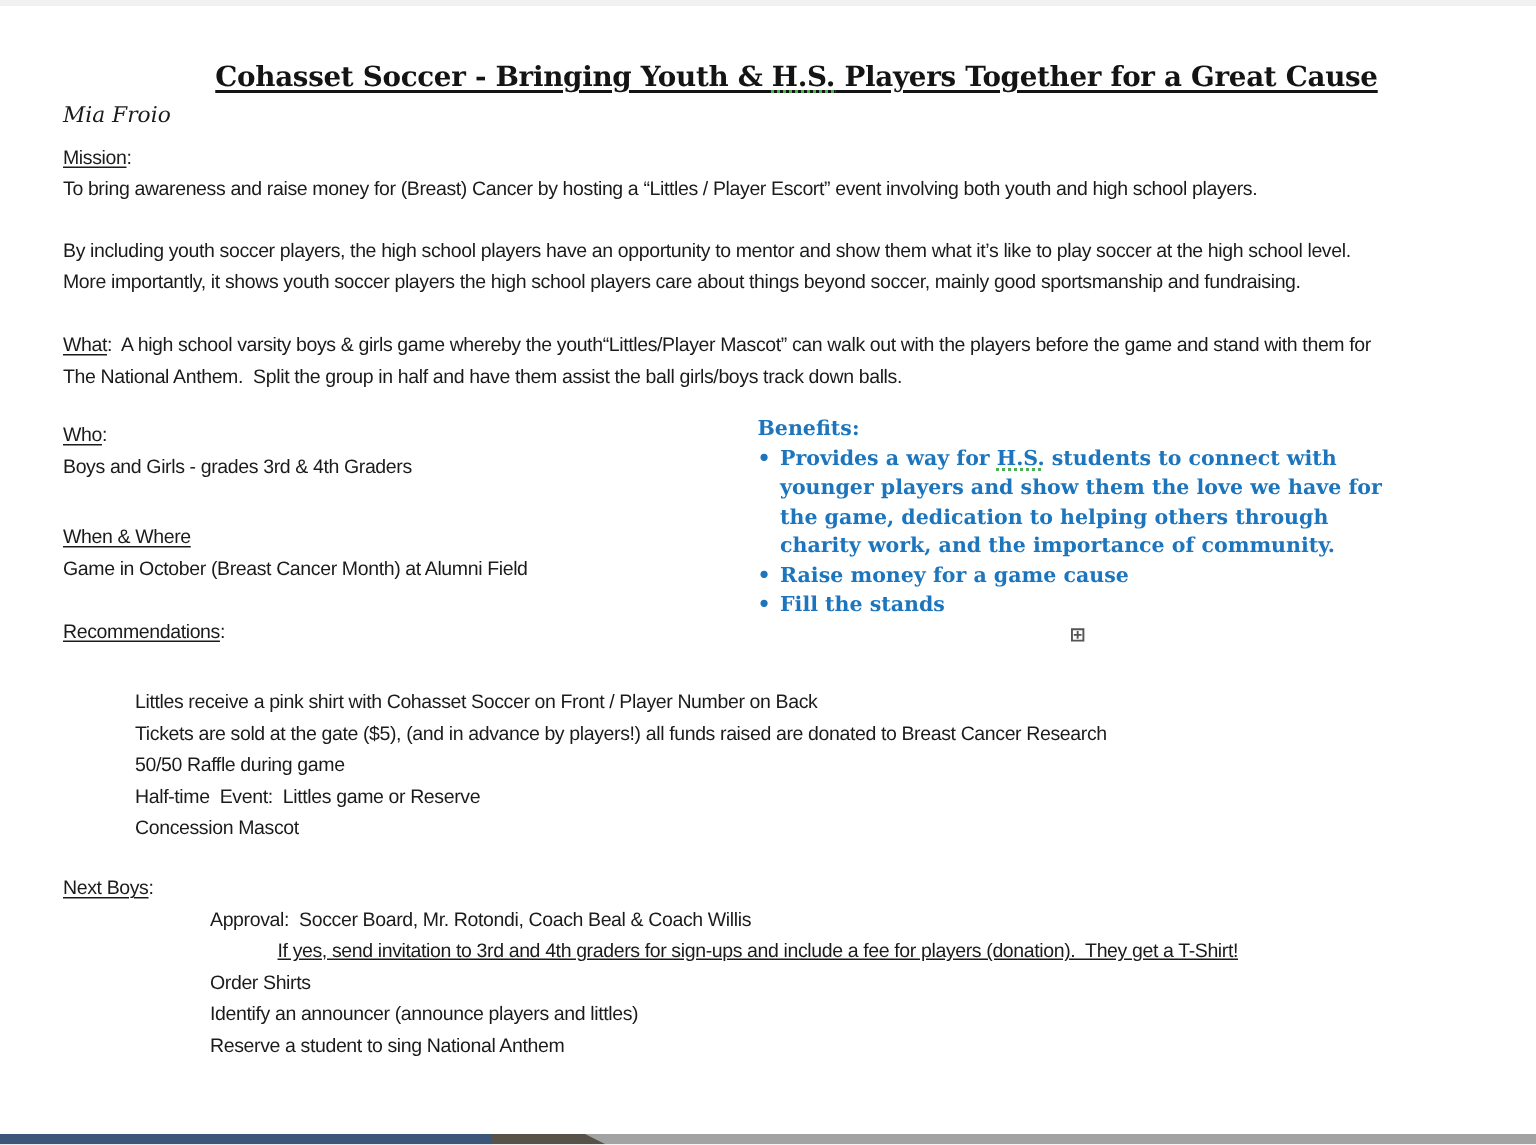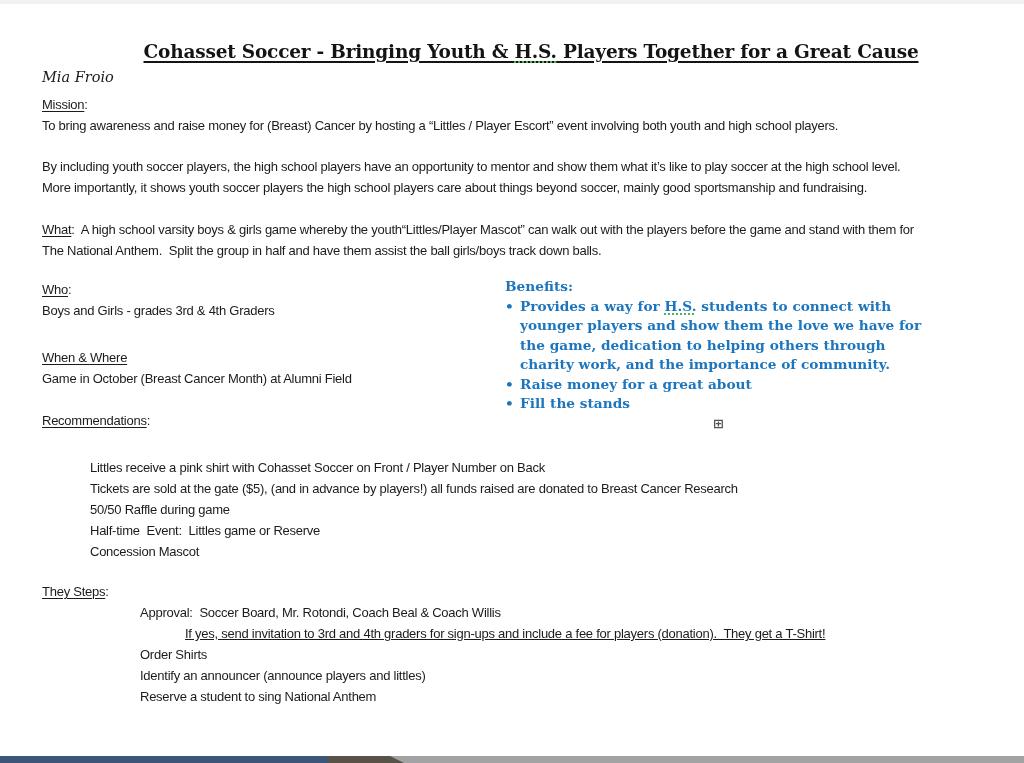--- a/index.html
+++ b/index.html
@@ -98,40 +98,40 @@
         <div>Benefits:</div>
         <div class="benefit-row">
           <span class="benefit-marker">•</span>
           <span class="body-text"><span>Provides a way for </span><span class="hs-grammar">H.S.</span><span> students to connect with
 younger players and show them the love we have for
 the game, dedication to helping others through
 charity work, and the importance of community.</span></span>
         </div>
         <div class="benefit-row">
           <span class="benefit-marker">•</span>
-          <span class="body-text">Raise money for a great about</span>
+          <span class="body-text">Raise money for a game cause</span>
         </div>
         <div class="benefit-row">
           <span class="benefit-marker">•</span>
           <span class="body-text">Fill the stands</span>
         </div>
         <span class="table-handle">⊞</span>
       </div>
     </div>
 
     <div class="rec-items">
       <div class="rec-item">Littles receive a pink shirt with Cohasset Soccer on Front / Player Number on Back</div>
       <div class="rec-item">Tickets are sold at the gate ($5), (and in advance by players!) all funds raised are donated to Breast Cancer Research</div>
       <div class="rec-item">50/50 Raffle during game</div>
       <div class="rec-item">Half-time  Event:  Littles game or Reserve</div>
       <div class="rec-item">Concession Mascot</div>
     </div>
 
     <div class="next-steps">
-      <div><span class="section-label">They Steps</span><span>:</span></div>
+      <div><span class="section-label">Next Boys</span><span>:</span></div>
       <div>
         <div class="ns-item indent-1">Approval:  Soccer Board, Mr. Rotondi, Coach Beal &amp; Coach Willis</div>
         <div class="ns-item indent-2">If yes, send invitation to 3rd and 4th graders for sign-ups and include a fee for players (donation).  They get a T-Shirt!</div>
         <div class="ns-item indent-1">Order Shirts</div>
         <div class="ns-item indent-1">Identify an announcer (announce players and littles)</div>
         <div class="ns-item indent-1">Reserve a student to sing National Anthem</div>
       </div>
     </div>
 
   </div>

